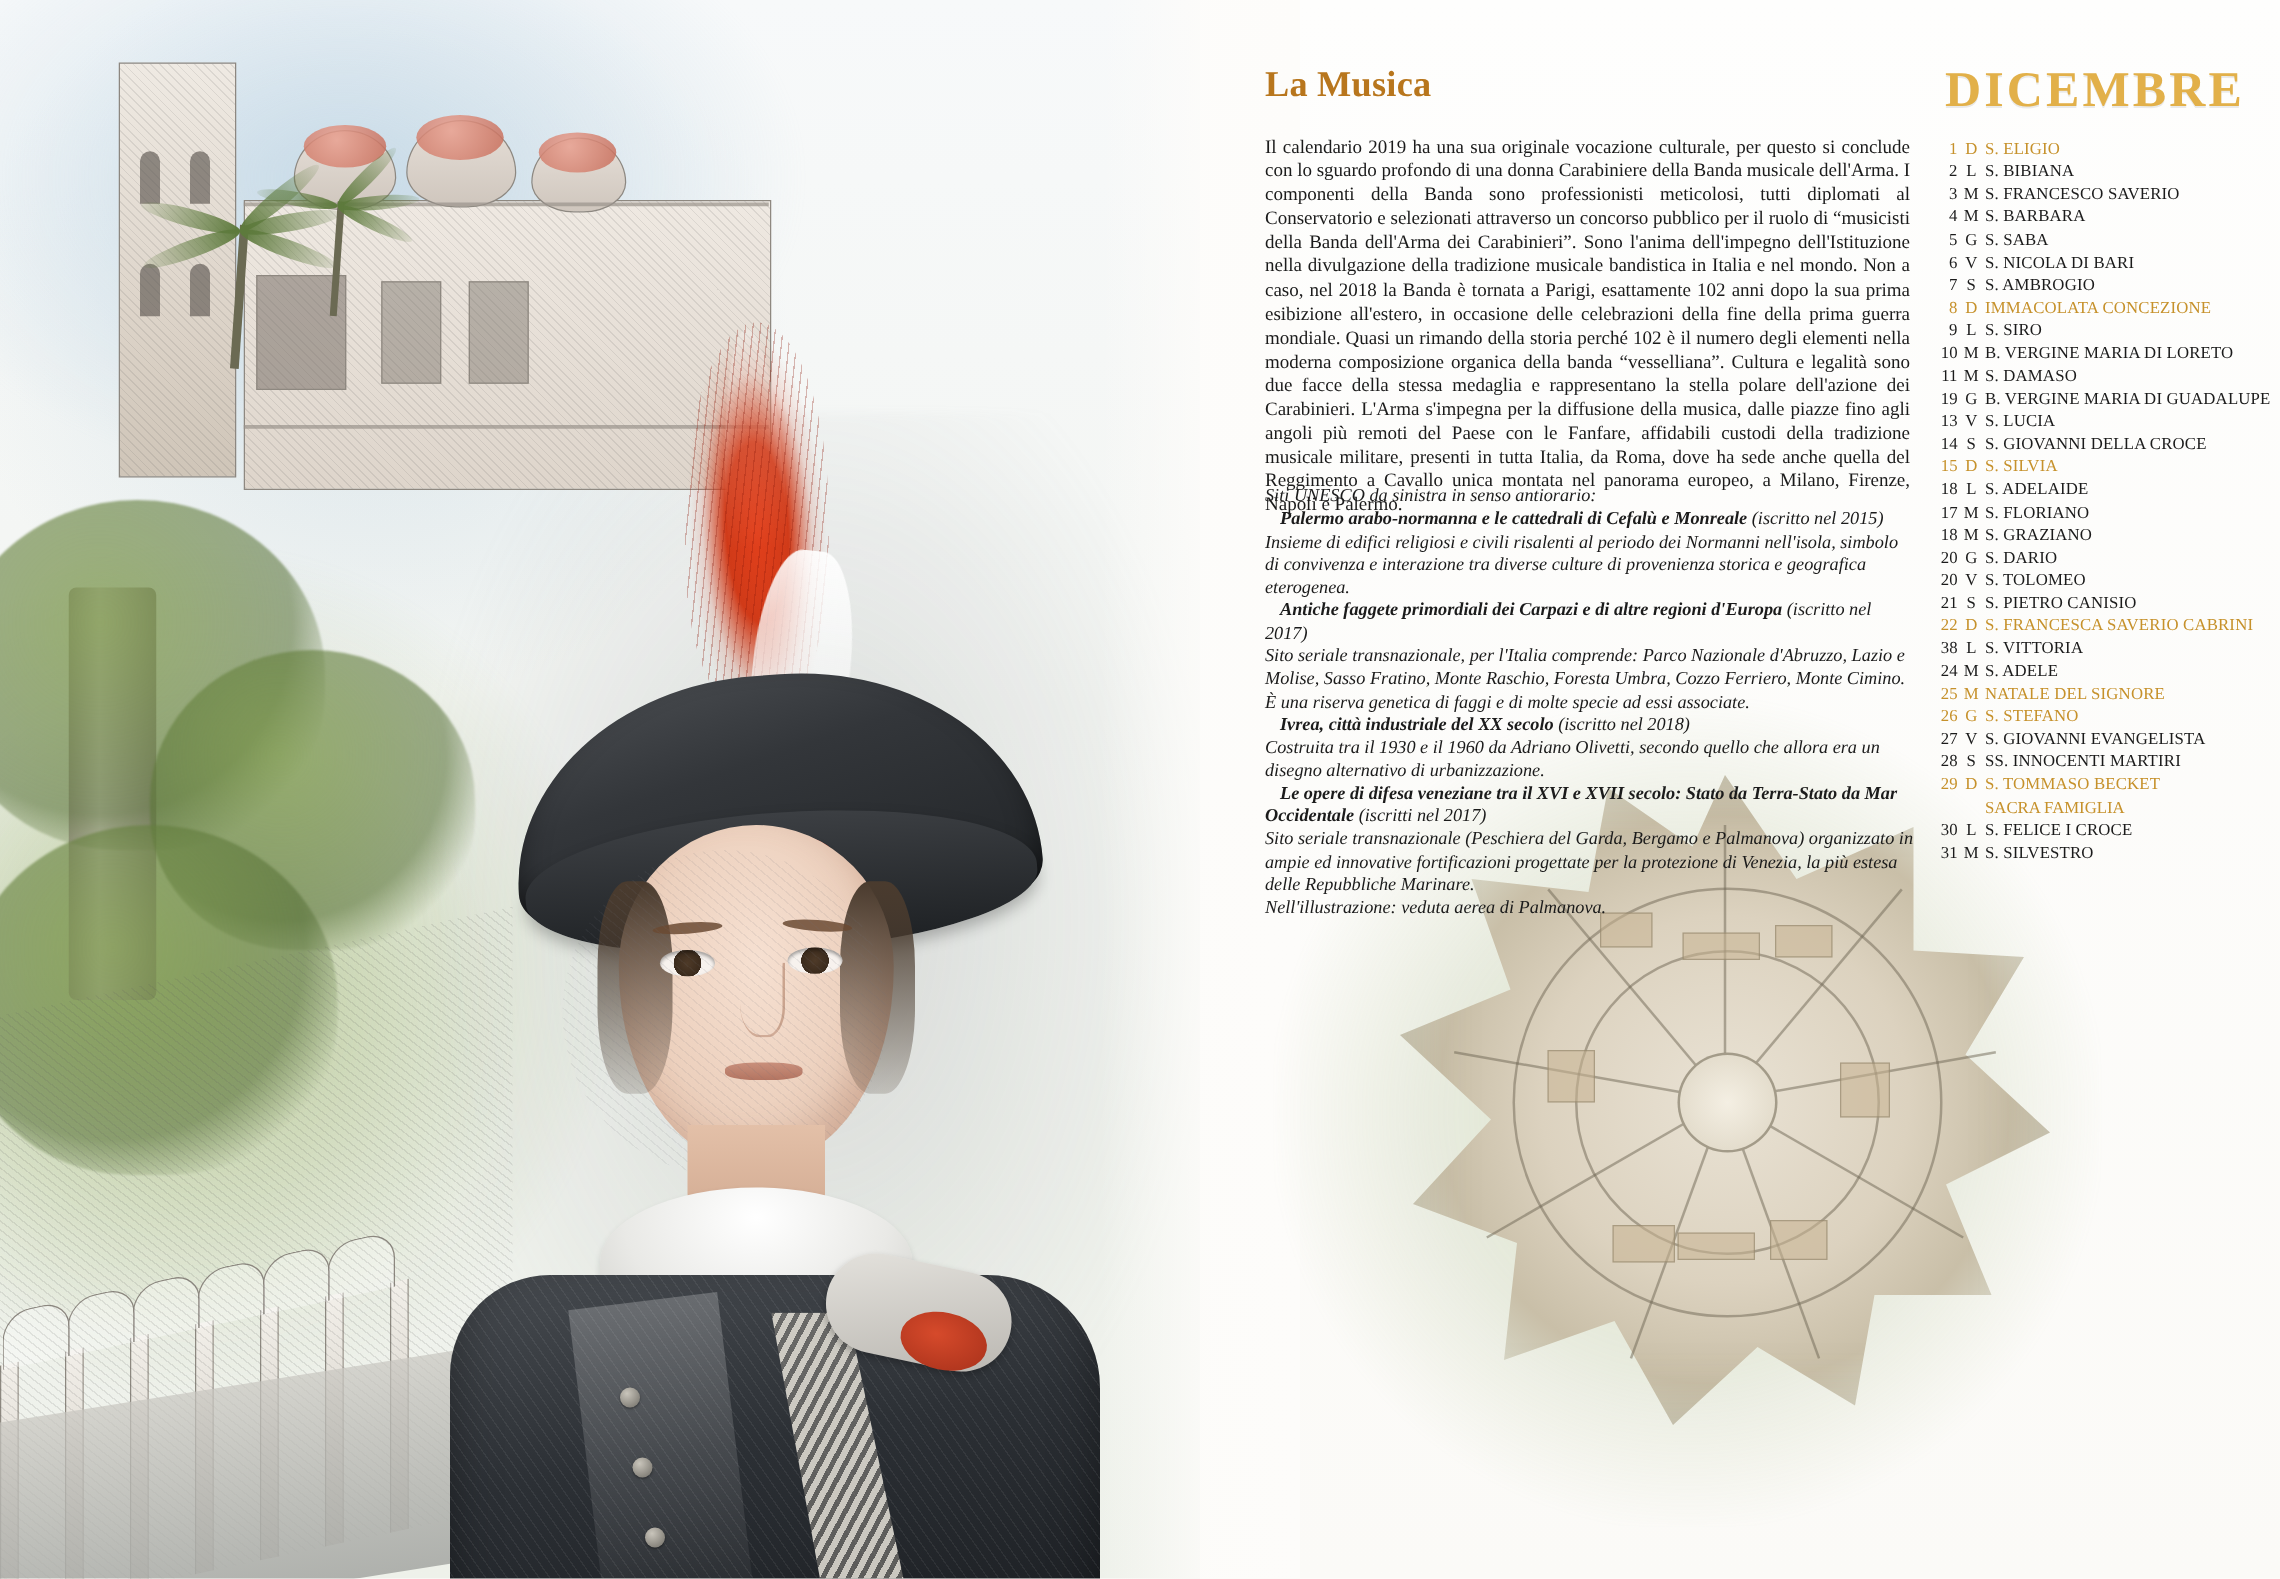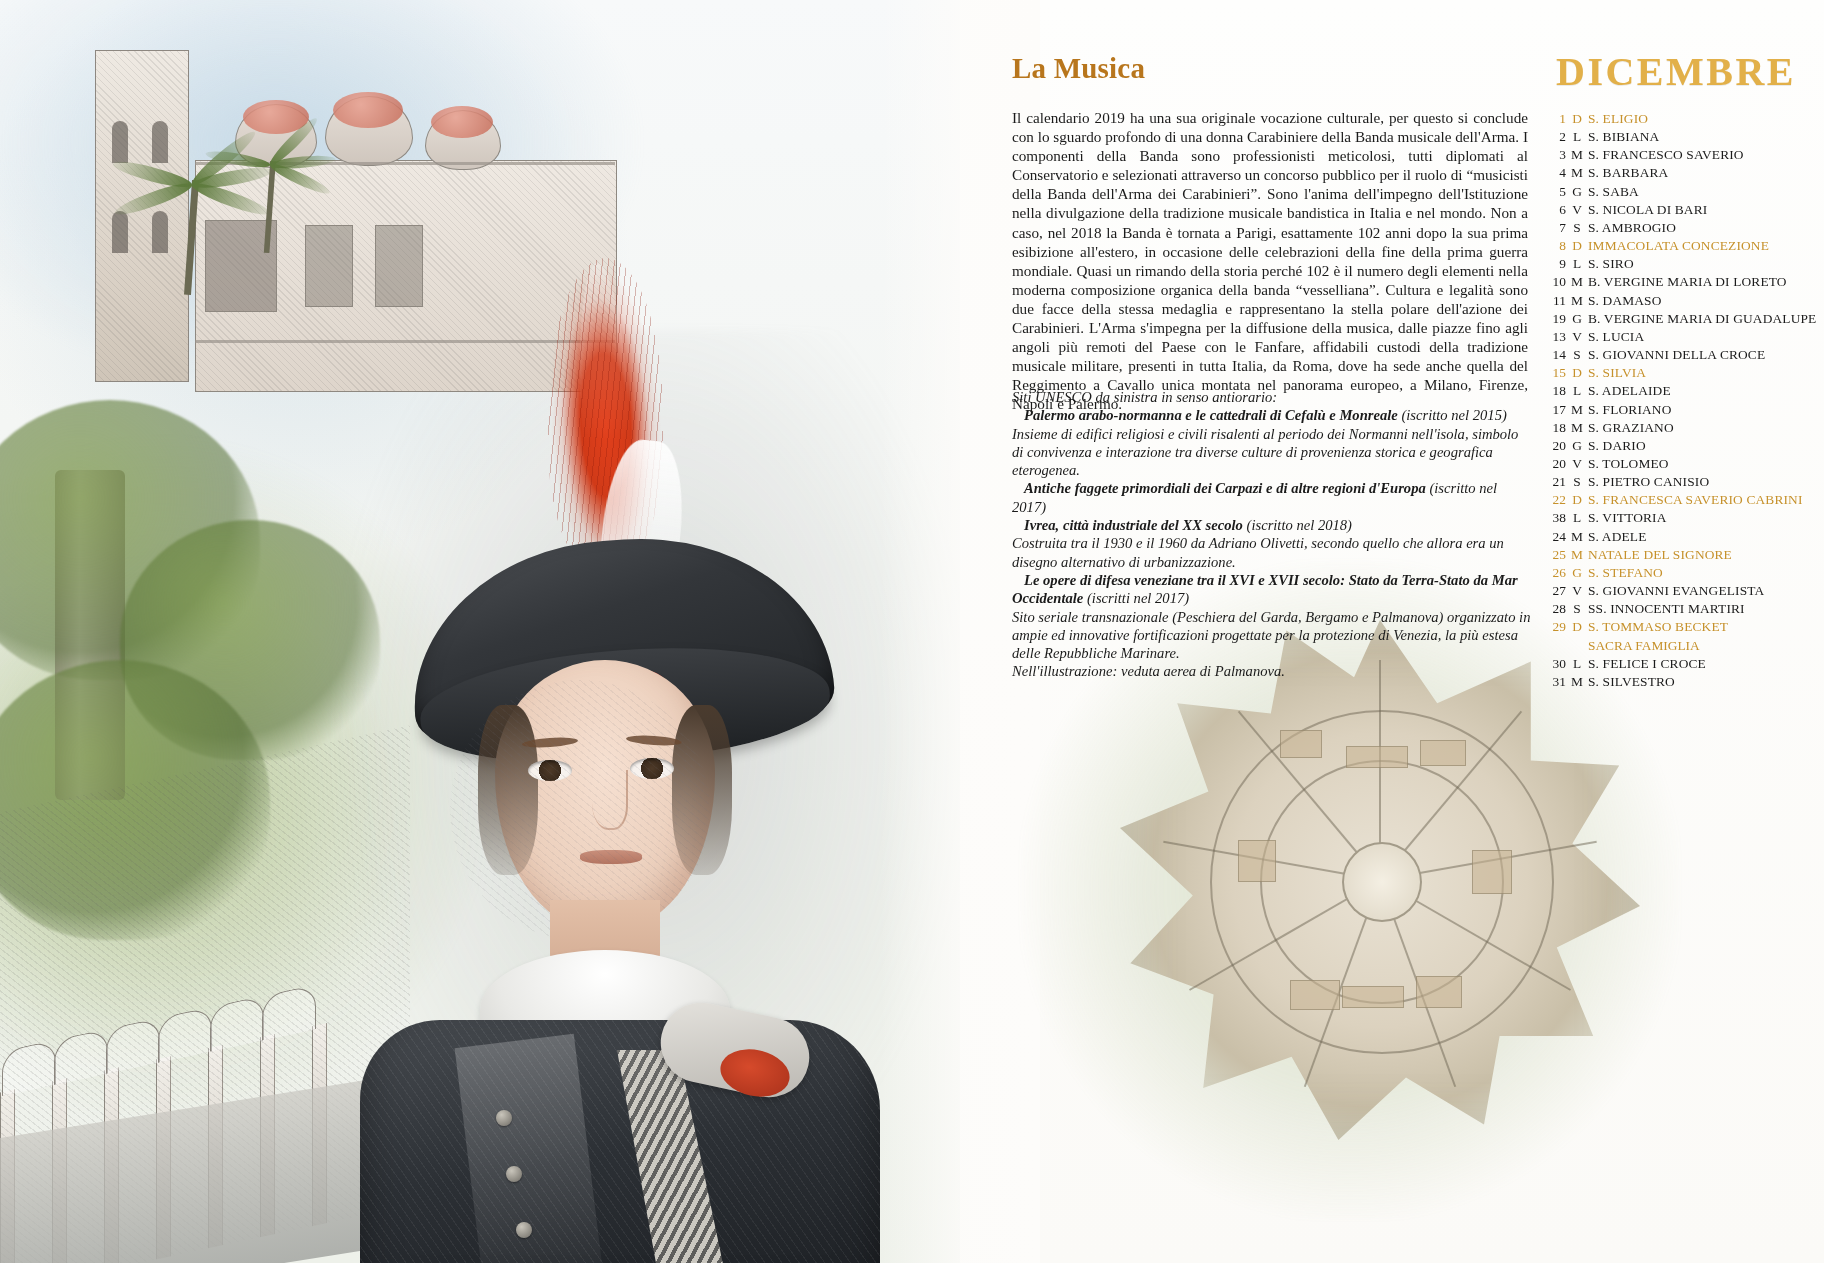--- a/index.html
+++ b/index.html
@@ -521,20 +521,21 @@
 
   <div class="unesco">
     <p class="plain">Siti UNESCO da sinistra in senso antiorario:</p>
     <p>
       <span class="hd">Palermo arabo-normanna e le cattedrali di Cefalù e Monreale</span><span> (iscritto nel 2015)</span>
     </p>
     <p class="plain">Insieme di edifici religiosi e civili risalenti al periodo dei Normanni nell'isola, simbolo di convivenza e interazione tra diverse culture di provenienza storica e geografica eterogenea.</p>
     <p>
       <span class="hd">Antiche faggete primordiali dei Carpazi e di altre regioni d'Europa</span><span> (iscritto nel 2017)</span>
     </p>
+    <p class="plain">Sito seriale transnazionale, per l'Italia comprende: Parco Nazionale d'Abruzzo, Lazio e Molise, Sasso Fratino, Monte Raschio, Foresta Umbra, Cozzo Ferriero, Monte Cimino. È una riserva genetica di faggi e di molte specie ad essi associate.</p>
     <p>
       <span class="hd">Ivrea, città industriale del XX secolo</span><span> (iscritto nel 2018)</span>
     </p>
     <p class="plain">Costruita tra il 1930 e il 1960 da Adriano Olivetti, secondo quello che allora era un disegno alternativo di urbanizzazione.</p>
     <p>
       <span class="hd">Le opere di difesa veneziane tra il XVI e XVII secolo: Stato da Terra-Stato da Mar Occidentale</span><span> (iscritti nel 2017)</span>
     </p>
     <p class="plain">Sito seriale transnazionale (Peschiera del Garda, Bergamo e Palmanova) organizzato in ampie ed innovative fortificazioni progettate per la protezione di Venezia, la più estesa delle Repubbliche Marinare.</p>
     <p class="plain">Nell'illustrazione: veduta aerea di Palmanova.</p>
   </div>

